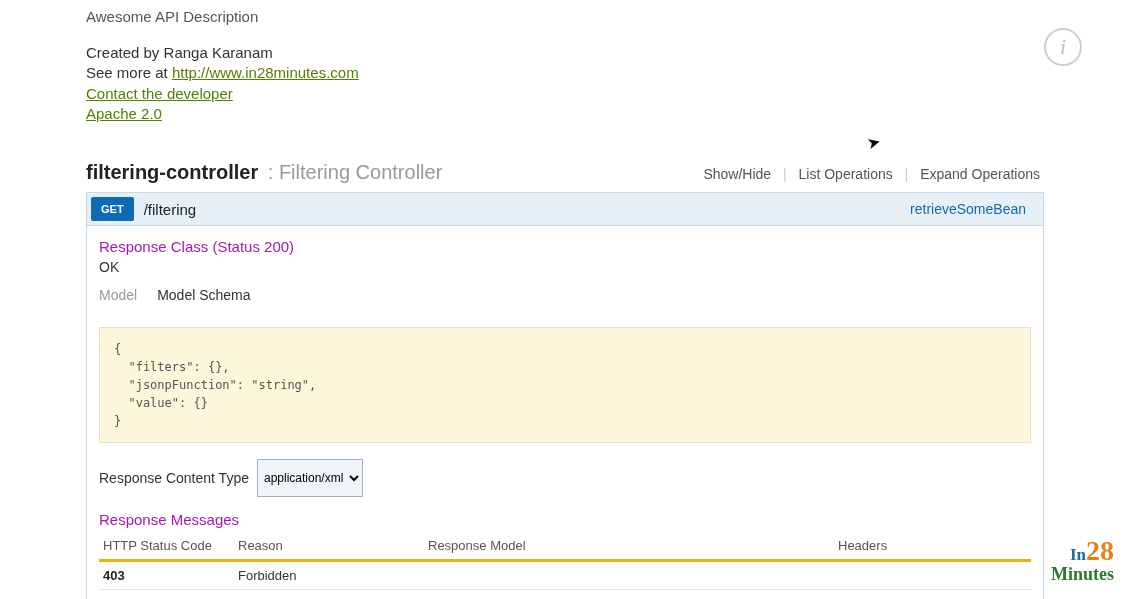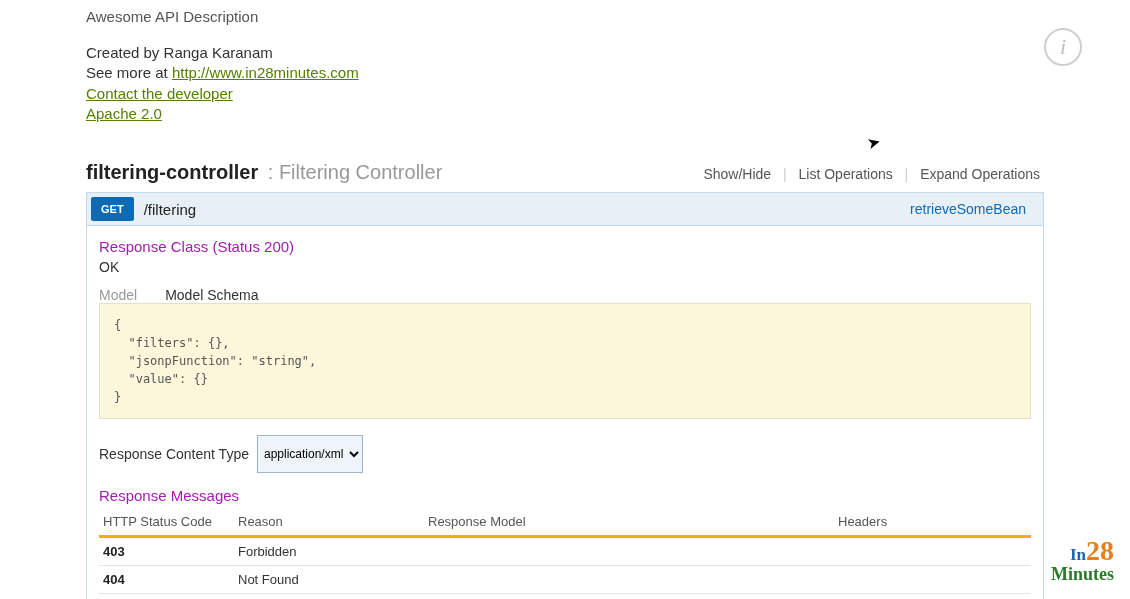--- a/index.html
+++ b/index.html
@@ -99,23 +99,23 @@
     font-size: 15px;
     margin-bottom: 4px;
   }
   .ok-text {
     color: #333;
     font-size: 14px;
     margin-bottom: 12px;
   }
   .model-tabs {
     display: flex;
-    gap: 28px;
-    font-size: 14px;
-    margin-bottom: 0;
+    gap: 20px;
+    font-size: 14px;
+    margin-bottom: 24px;
   }
   .model-tab-inactive { color: #999; cursor: pointer; }
   .model-tab-active { color: #333; cursor: pointer; }
   .schema-box {
     background: #fcf6db;
     border: 1px solid #e5e0c6;
     padding: 12px 14px;
     font-family: Menlo, Monaco, Consolas, monospace;
     font-size: 12px;
     color: #555;

